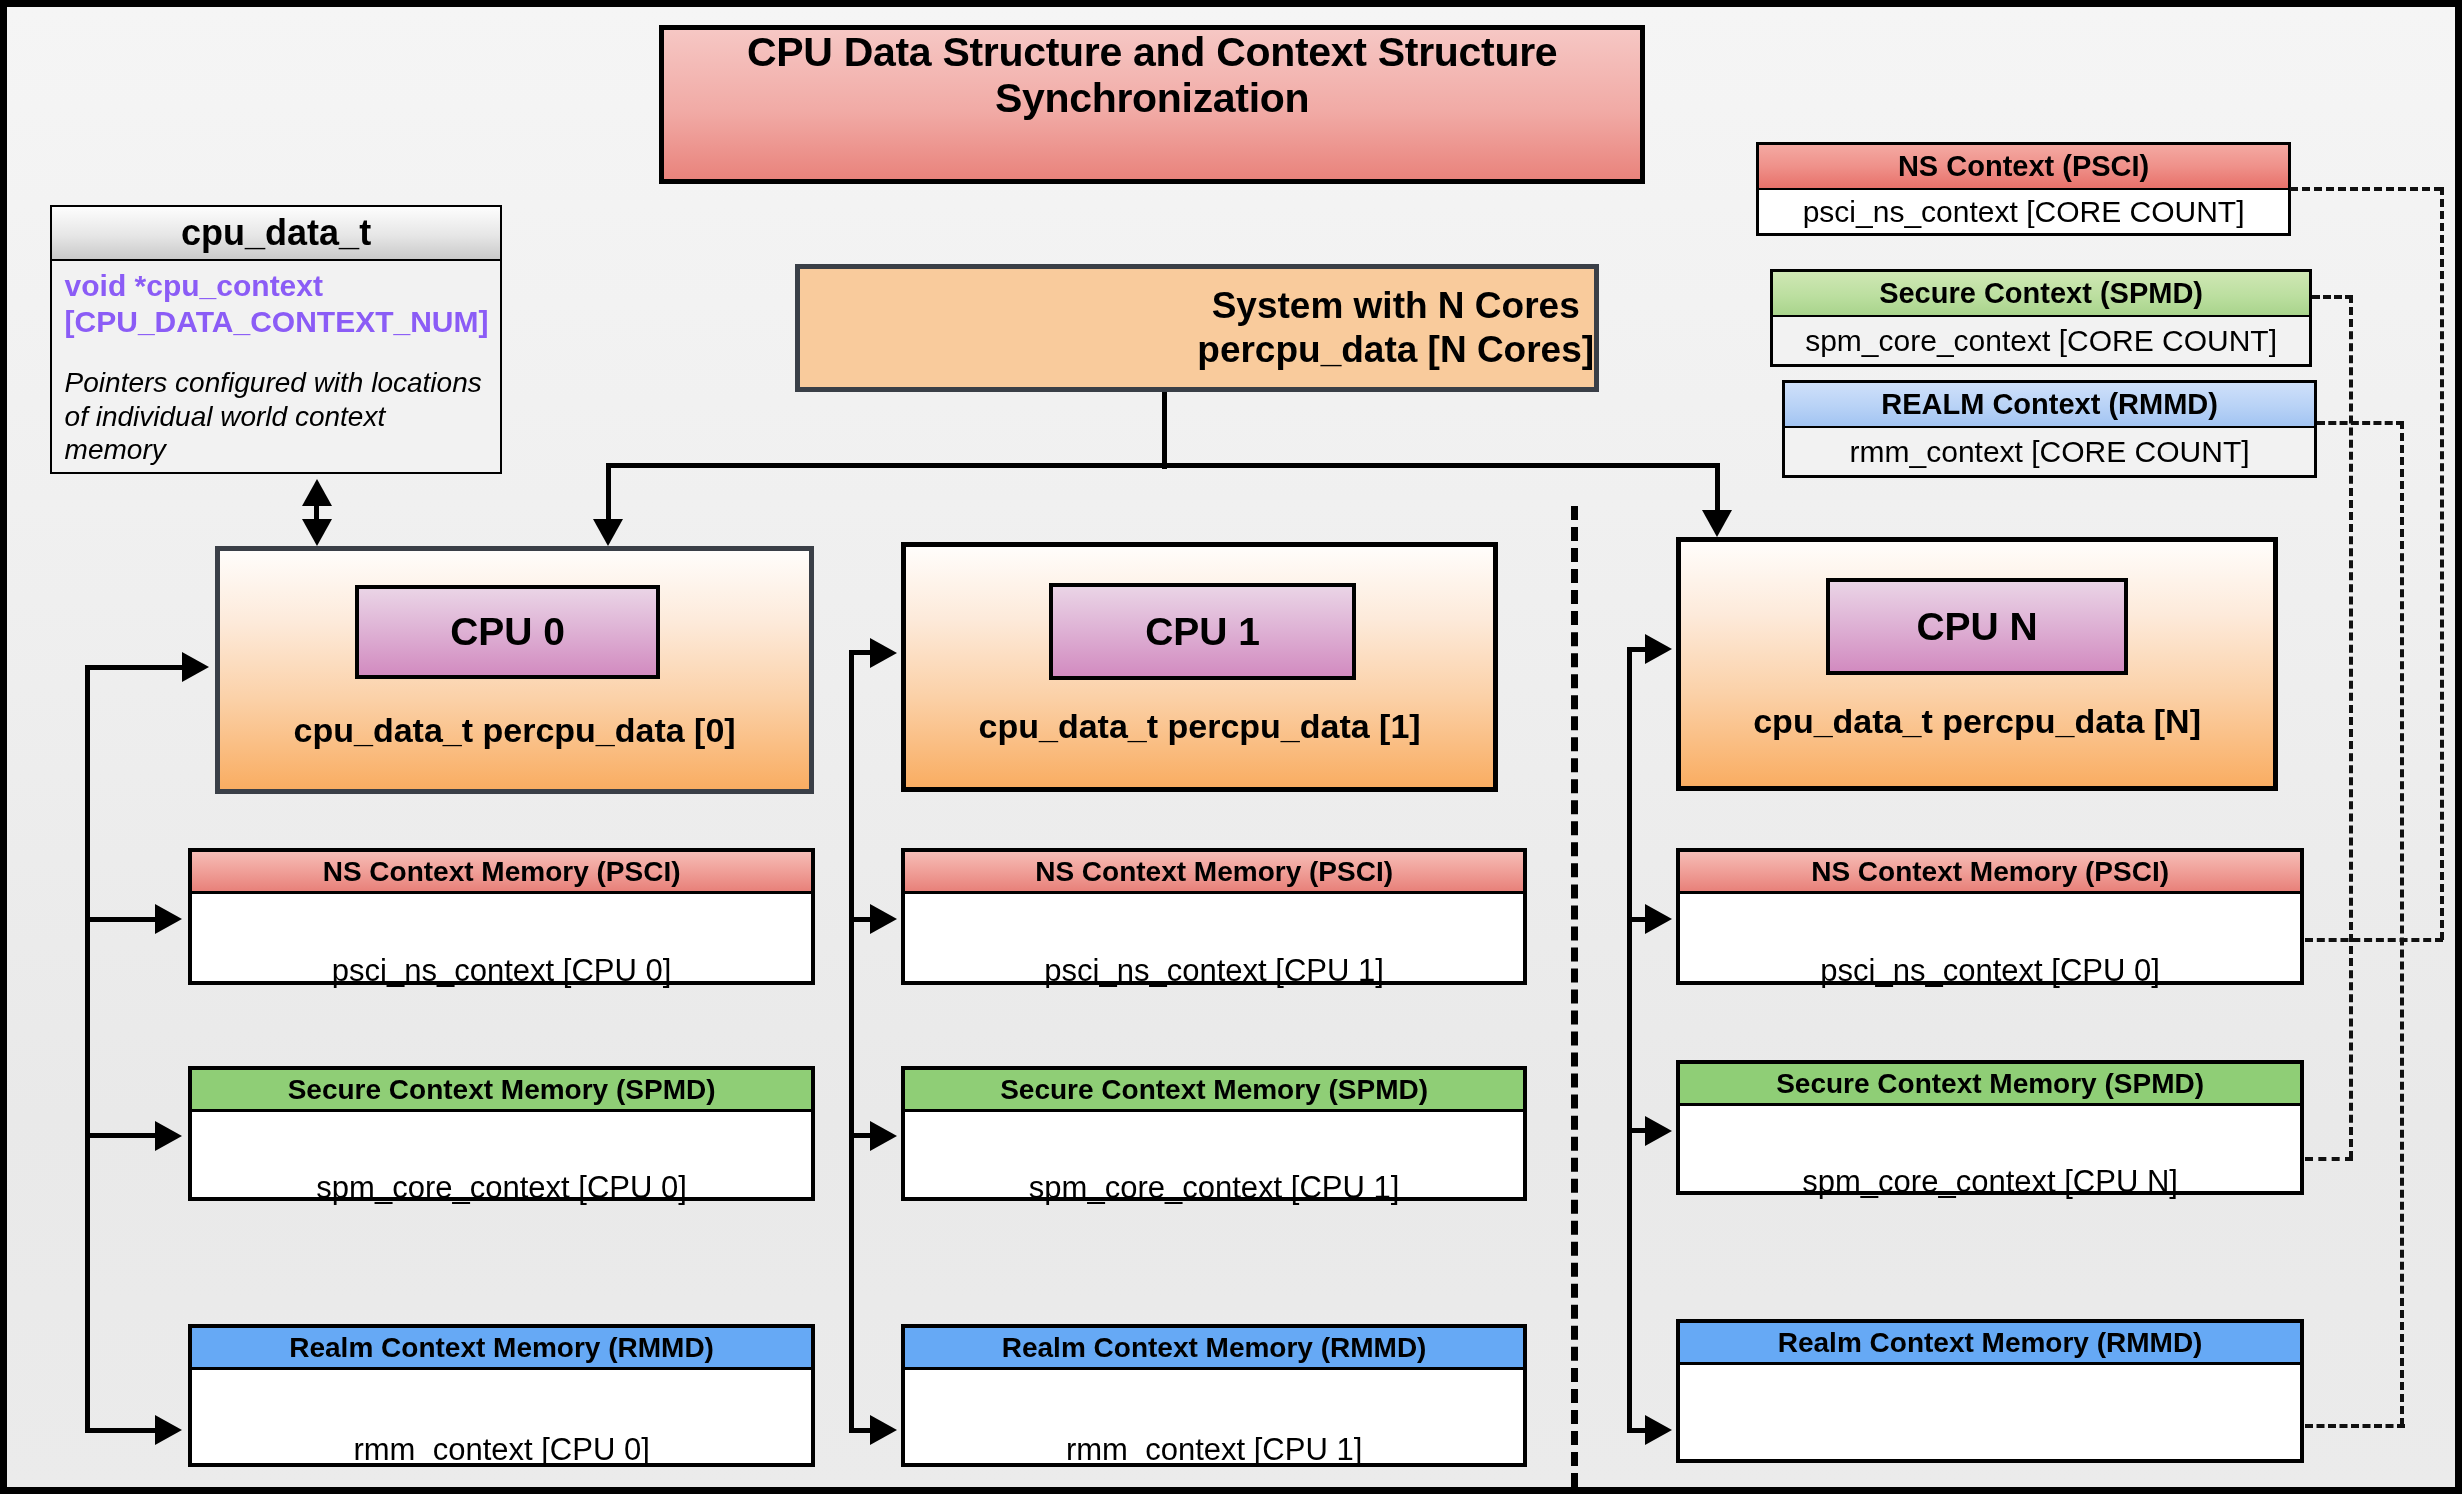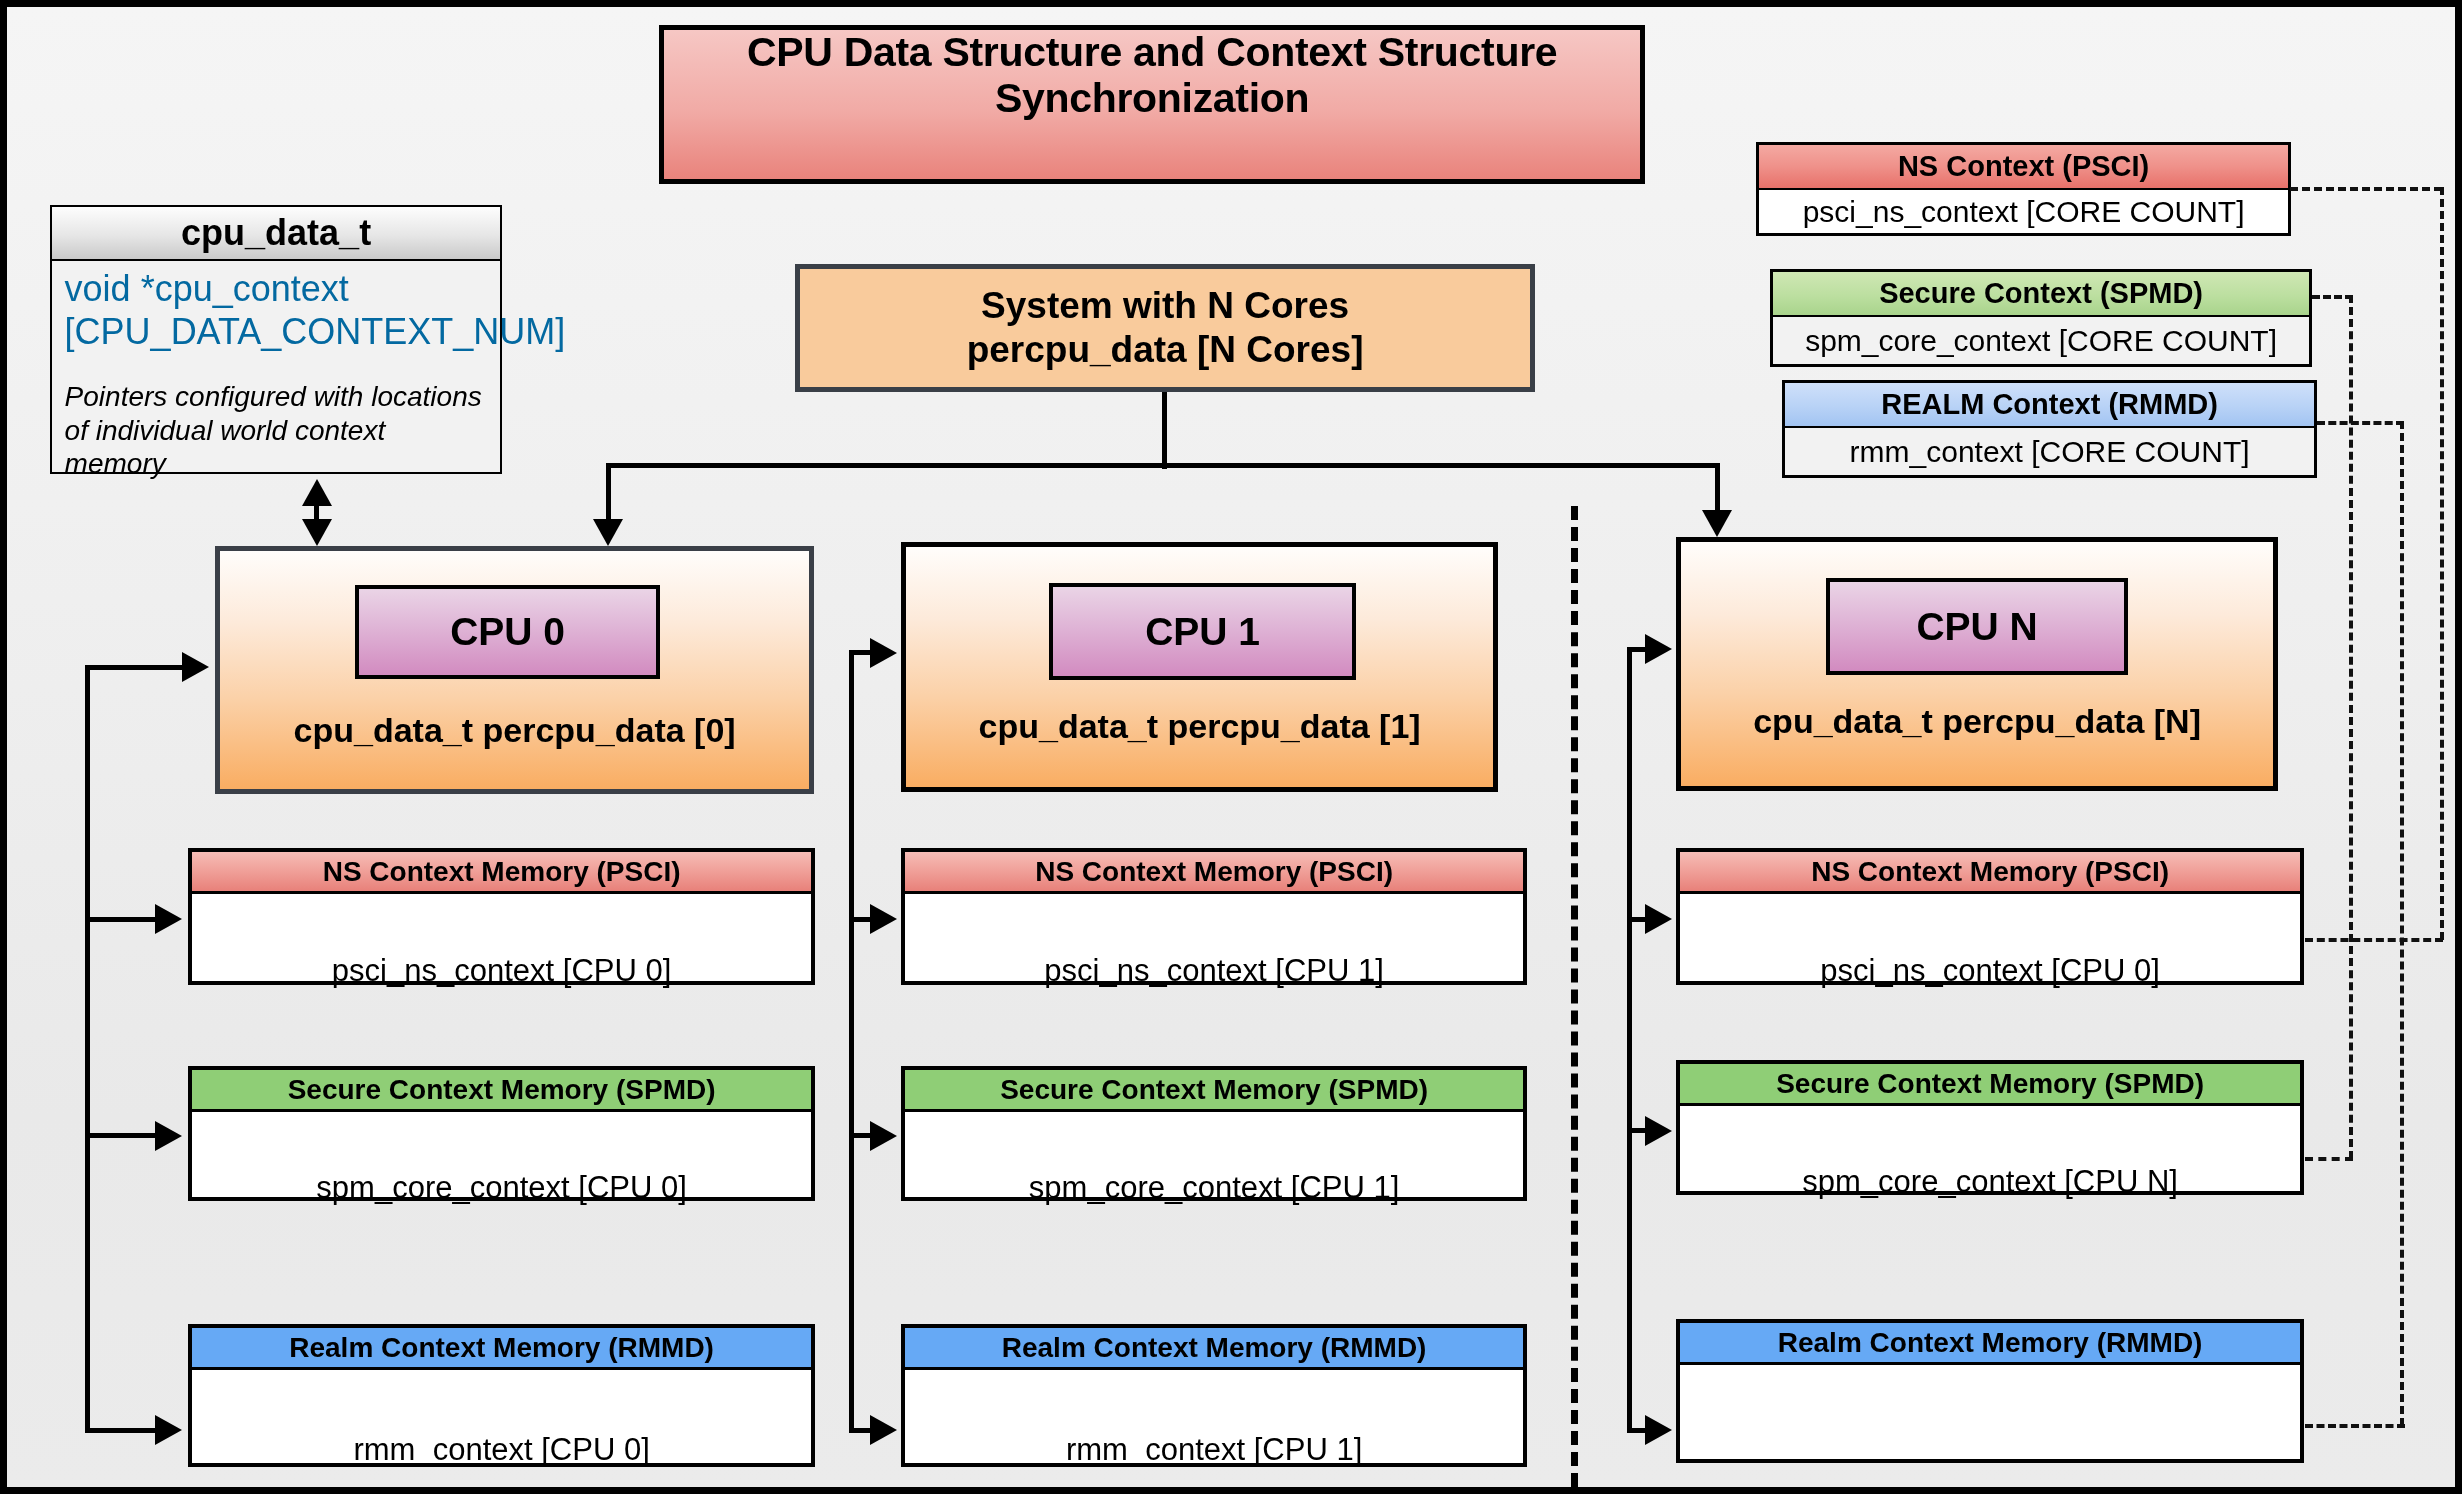--- a/index.html
+++ b/index.html
@@ -35,29 +35,29 @@
     left:43px;top:198px;width:452px;height:269px;
     border:2.7px solid #000;background:#f2f2f2;
   }
   .uml .hdr{
     height:52px;border-bottom:2.7px solid #000;
     background:linear-gradient(180deg,#fdfdfd 0%,#e6e6e6 55%,#c9c9c9 100%);
     display:flex;align-items:center;justify-content:center;
     font-weight:bold;font-size:36px;color:#000;letter-spacing:0px;
   }
   .uml .body{padding:7.1px 12.5px 0 12.5px;}
-  .uml .l1{font-weight:normal;font-size:36px;line-height:1.18;color:#0369a1;}
+  .uml .l1{font-weight:bold;font-size:30px;line-height:1.18;color:#8b5cf6;}
   .uml .l2{font-style:italic;font-size:28px;line-height:1.2;color:#000;margin-top:27px;}
 
   
   .sys{
-    left:788px;top:257px;width:740px;height:128px;
+    left:788px;top:257px;width:804px;height:128px;
     border:5.3px solid #3a3f47;
     background:#f9cb9c;
-    display:flex;align-items:center;justify-content:center;text-align:center;
+    display:flex;align-items:center;justify-content:flex-end;text-align:center;
   }
   .sys .t{font-weight:bold;font-size:37px;line-height:1.18;color:#000;}
 
   
   .ctx{border:3.6px solid #000;background:#f2f2f2;box-sizing:border-box;}
   .ctx .h{
     height:43px;border-bottom:2.7px solid #000;
     display:flex;align-items:center;justify-content:center;
     font-weight:bold;font-size:29px;color:#000;
   }

